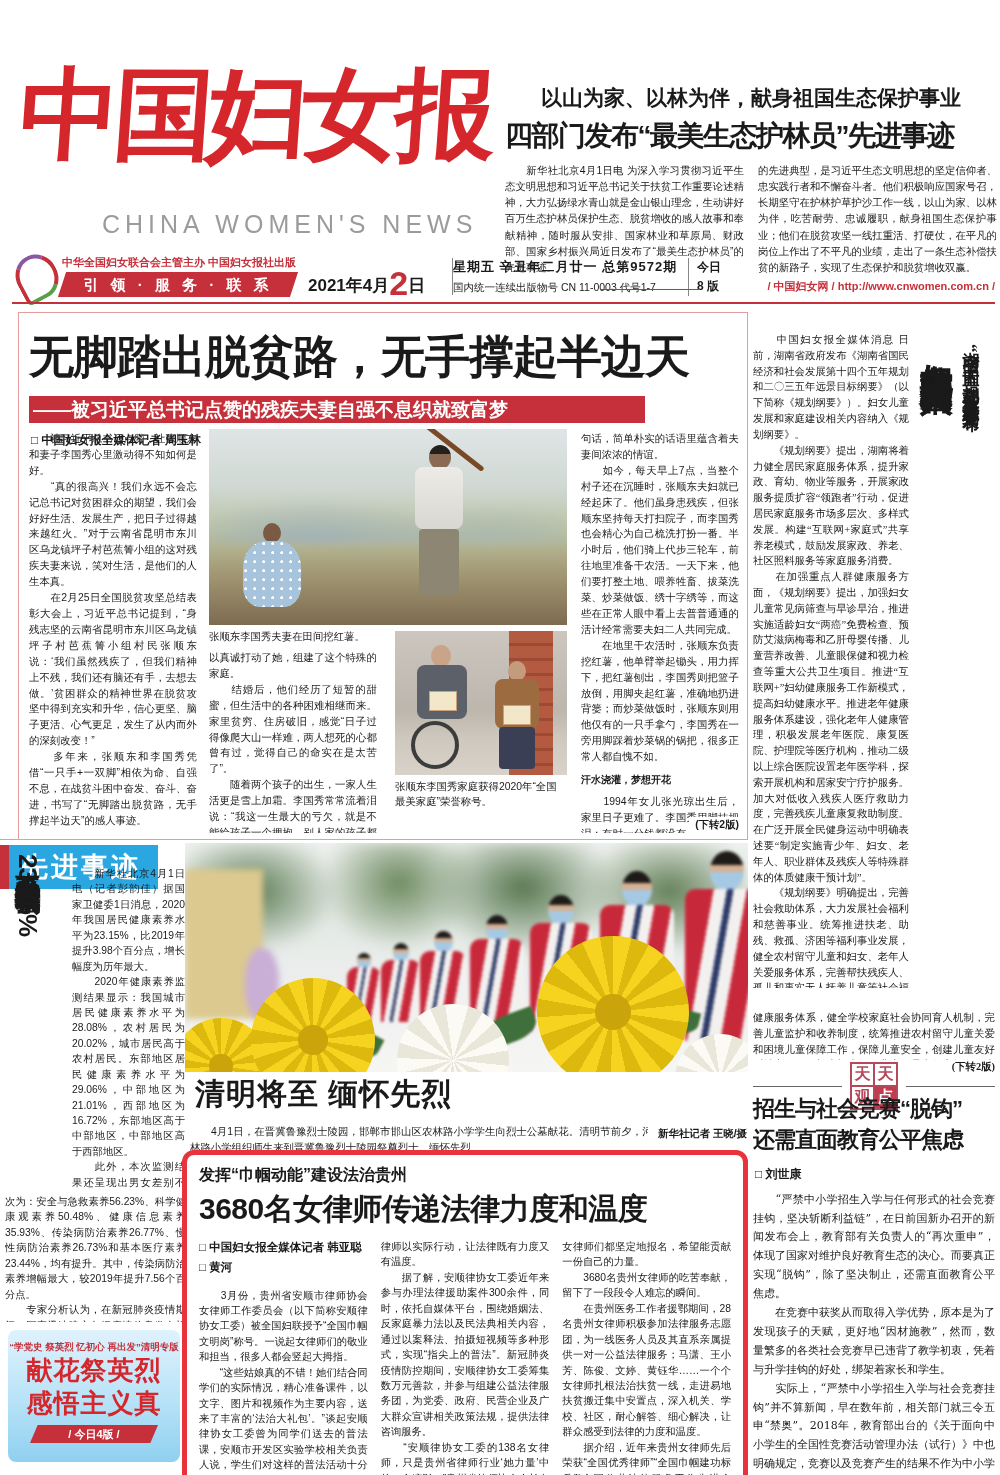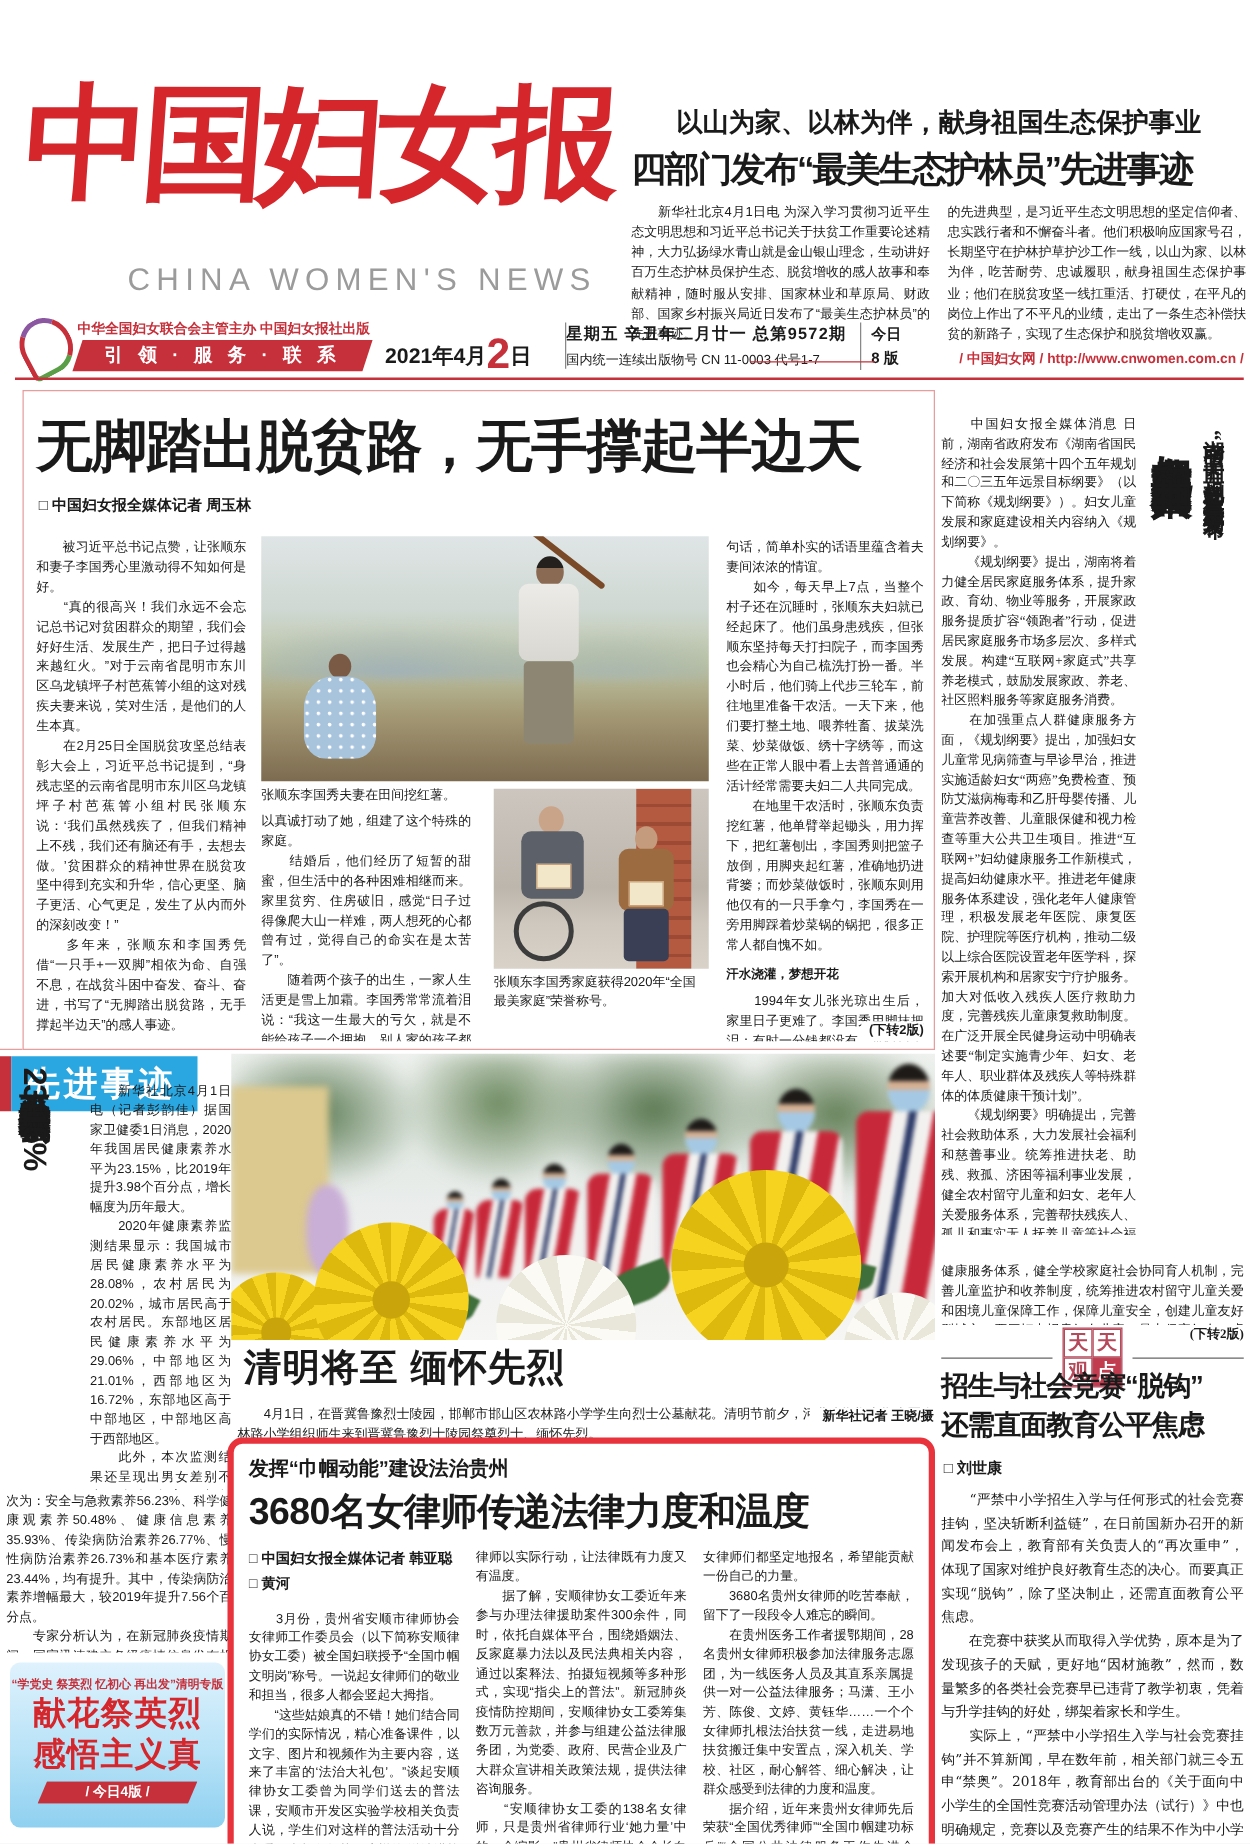--- a/index.html
+++ b/index.html
@@ -187,20 +187,23 @@
     <div>今日</div>
     <div>8 版</div>
   </div>
   <div class="site-rule"></div>
   <div class="site-link">/ 中国妇女网 / http://www.cnwomen.com.cn /</div>
   <div class="rule"></div>
   <div class="seg"></div>
 
   <div class="main">
     <div class="m-head">无脚踏出脱贫路，无手撑起半边天</div>
+    <div class="m-bar">
+      <span>——被习近平总书记点赞的残疾夫妻自强不息织就致富梦</span>
+    </div>
     <div class="m-byline">□ 中国妇女报全媒体记者 周玉林</div>
     <div class="m-body">
       <div class="m-abs" style="left:0;top:2px;width:168px;height:402px;">
         <div class="pre">　　被习近平总书记点赞，让张顺东和妻子李国秀心里激动得不知如何是好。
 　　“真的很高兴！我们永远不会忘记总书记对贫困群众的期望，我们会好好生活、发展生产，把日子过得越来越红火。”对于云南省昆明市东川区乌龙镇坪子村芭蕉箐小组的这对残疾夫妻来说，笑对生活，是他们的人生本真。
 　　在2月25日全国脱贫攻坚总结表彰大会上，习近平总书记提到，“身残志坚的云南省昆明市东川区乌龙镇坪子村芭蕉箐小组村民张顺东说：‘我们虽然残疾了，但我们精神上不残，我们还有脑还有手，去想去做。’贫困群众的精神世界在脱贫攻坚中得到充实和升华，信心更坚、脑子更活、心气更足，发生了从内而外的深刻改变！”
 　　多年来，张顺东和李国秀凭借“一只手+一双脚”相依为命、自强不息，在战贫斗困中奋发、奋斗、奋进，书写了“无脚踏出脱贫路，无手撑起半边天”的感人事迹。</div>
 
       </div>
       <div class="m-abs ph1" style="left:180px;top:0;width:358px;height:196px;">

